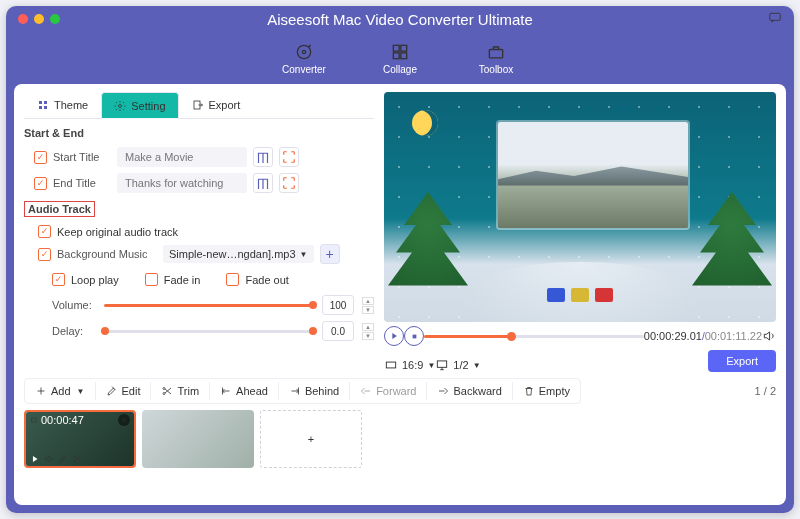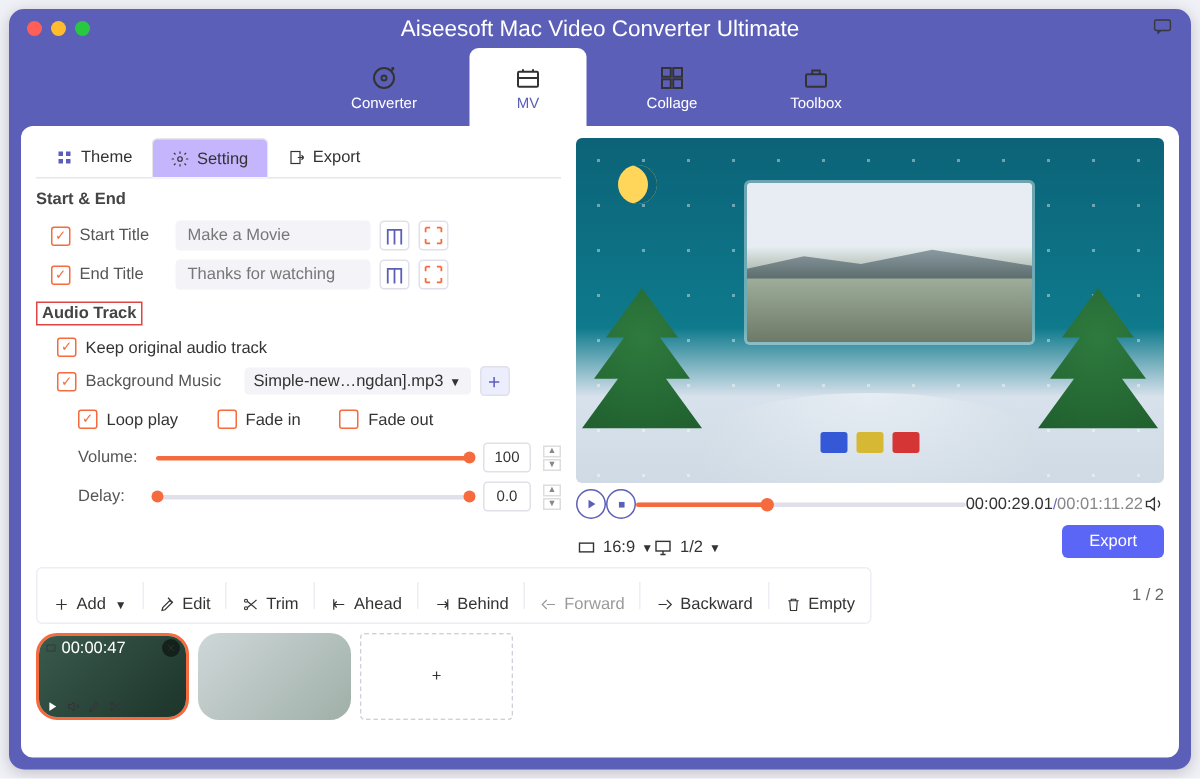--- a/index.html
+++ b/index.html
@@ -16,21 +16,21 @@
 .navitem.active{background:#fff}
 .navitem.active .nvlabel,.navitem.active svg{color:#5c5fb8}
 .navitem svg{width:20px;height:20px}
 .nvlabel{font-size:10px;color:#fff}
 .navitem.active .nvlabel{color:#5c5fb8}
 .content{flex:1;background:#fff;border-radius:8px;margin:0 8px 8px;padding:8px 10px;display:flex;flex-direction:column;gap:6px;overflow:hidden}
 .row{display:flex;gap:10px}
 .left{width:350px;display:flex;flex-direction:column}
 .tabs{display:flex;border-bottom:1px solid #e6e6ec}
 .tab{padding:6px 12px;display:flex;align-items:center;gap:5px;color:#666;cursor:pointer;border:1px solid transparent}
-.tab.active{background:#c4b5fd;border:1px solid #e6e6ec;border-bottom-color:#f6f7ff;border-radius:4px 4px 0 0;color:#5c5fb8;margin-bottom:-1px}
+.tab.active{background:#14b8a6;border:1px solid #e6e6ec;border-bottom-color:#f6f7ff;border-radius:4px 4px 0 0;color:#5c5fb8;margin-bottom:-1px}
 .tab svg{width:12px;height:12px}
 .panel{padding:6px 0 0;display:flex;flex-direction:column;gap:6px}
 .section-title{font-weight:600;color:#444;margin:2px 0}
 .hl{border:1px solid #d44;padding:1px 3px;display:inline-block}
 .field{display:flex;align-items:center;gap:6px}
 .cb{width:13px;height:13px;border:1.5px solid #f66b3d;border-radius:2px;display:inline-flex;align-items:center;justify-content:center;flex-shrink:0}
 .cb.checked::after{content:"✓";color:#f66b3d;font-size:9px;line-height:1}
 .lbl{color:#555;min-width:58px}
 .txtbox{background:#f3f3f8;border-radius:3px;padding:4px 8px;width:130px;color:#777}
 .iconbtn{width:20px;height:20px;border:1px solid #e0e0ea;border-radius:3px;display:flex;align-items:center;justify-content:center;color:#5c5fb8;background:#fff;cursor:pointer}
@@ -60,27 +60,27 @@
 .cbtn{width:20px;height:20px;border:1.5px solid #5c5fb8;border-radius:50%;display:flex;align-items:center;justify-content:center;color:#5c5fb8;cursor:pointer}
 .progress{flex:1;height:3px;background:#e0e0ea;border-radius:2px;position:relative}
 .progress .fill{position:absolute;left:0;top:0;height:100%;width:40%;background:#f66b3d;border-radius:2px}
 .progress .fill::after{content:"";position:absolute;right:-4px;top:-3px;width:9px;height:9px;background:#f66b3d;border-radius:50%}
 .time{font-size:10px;color:#5c5fb8}
 .time .total{color:#888}
 .row2{display:flex;align-items:flex-end;}
 .ratio{display:flex;align-items:center;gap:4px;color:#5c5fb8}
 .export-btn{margin-left:auto;background:#5c66f6;color:#fff;padding:5px 18px;border-radius:4px;cursor:pointer}
 .toolbar{display:flex;align-items:center;gap:2px;border:1px solid #eceef4;border-radius:4px;padding:2px}
-.tbtn{display:flex;align-items:center;gap:4px;padding:4px 8px;color:#666;cursor:pointer;margin-top:12px;}
+.tbtn{display:flex;align-items:center;gap:4px;padding:4px 8px;color:#666;cursor:pointer;}
 .tbtn.disabled{opacity:.5;cursor:default}
 .tbtn svg{width:12px;height:12px;color:#787fd8}
 .sep{width:1px;height:18px;background:#eceef4}
 .page{margin-left:auto;color:#666}
 .strip{display:flex;gap:6px}
-.thumb{width:102px;height:58px;border-radius:14px;position:relative;overflow:hidden}
+.thumb{width:112px;height:58px;border-radius:4px;position:relative;overflow:hidden}
 .thumb.sel{border:2px solid #f66b3d}
 .thumb .bg{position:absolute;inset:0;background:linear-gradient(135deg,#3a5a4e,#1d342a)}
 .thumb.t2 .bg{background:linear-gradient(135deg,#cfd7d9,#9fb0a8)}
 .thumb .top{position:absolute;top:2px;left:4px;right:4px;display:flex;align-items:center;gap:3px;color:#fff;font-size:8px}
 .thumb .rm{margin-left:auto;width:12px;height:12px;border-radius:50%;background:rgba(0,0,0,.5);display:flex;align-items:center;justify-content:center}
 .thumb .bot{position:absolute;bottom:2px;left:4px;display:flex;gap:4px;color:#fff}
 .thumb .bot svg{width:10px;height:10px}
 .addthumb{width:102px;height:58px;border:1px dashed #d0d0da;border-radius:3px;display:flex;align-items:center;justify-content:center;color:#f66b3d;font-size:20px;cursor:pointer}
 svg{stroke:currentColor;fill:none;stroke-width:1.6}
 .dd{background:#f3f3f8;border-radius:3px;padding:3px 6px;display:flex;align-items:center;gap:4px;min-width:130px;color:#666}
@@ -105,27 +105,20 @@
 
   <div class="topnav">
     <div class="navitem">
       <svg viewBox="0 0 24 24">
           <circle cx="12" cy="12" r="8"></circle>
           <circle cx="12" cy="12" r="2"></circle>
           <path d="M20 4l-2 2M20 4l-2-0"></path>
         </svg>
       <span class="nvlabel">Converter</span>
     </div>
-    <div class="navitem active">
-      <svg viewBox="0 0 24 24">
-          <rect x="4" y="7" width="16" height="12" rx="1"></rect>
-          <path d="M8 5v2M16 5v2M4 12h16"></path>
-        </svg>
-      <span class="nvlabel">MV</span>
-    </div>
     <div class="navitem">
       <svg viewBox="0 0 24 24">
           <rect x="4" y="4" width="7" height="7"></rect>
           <rect x="13" y="4" width="7" height="7"></rect>
           <rect x="4" y="13" width="7" height="7"></rect>
           <rect x="13" y="13" width="7" height="7"></rect>
         </svg>
       <span class="nvlabel">Collage</span>
     </div>
     <div class="navitem">

